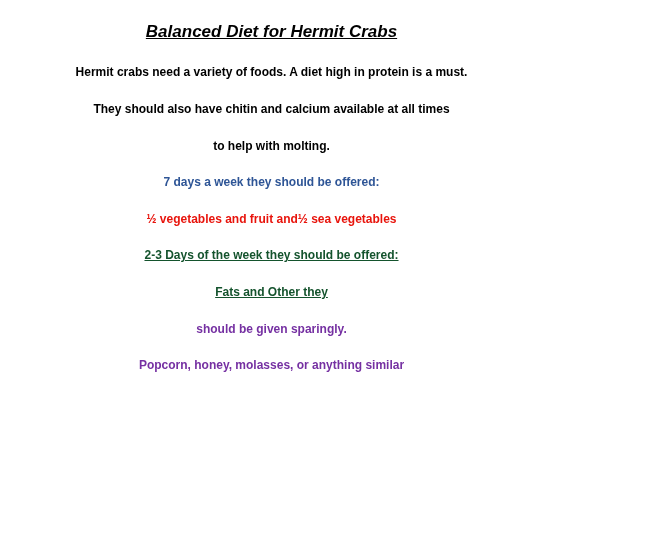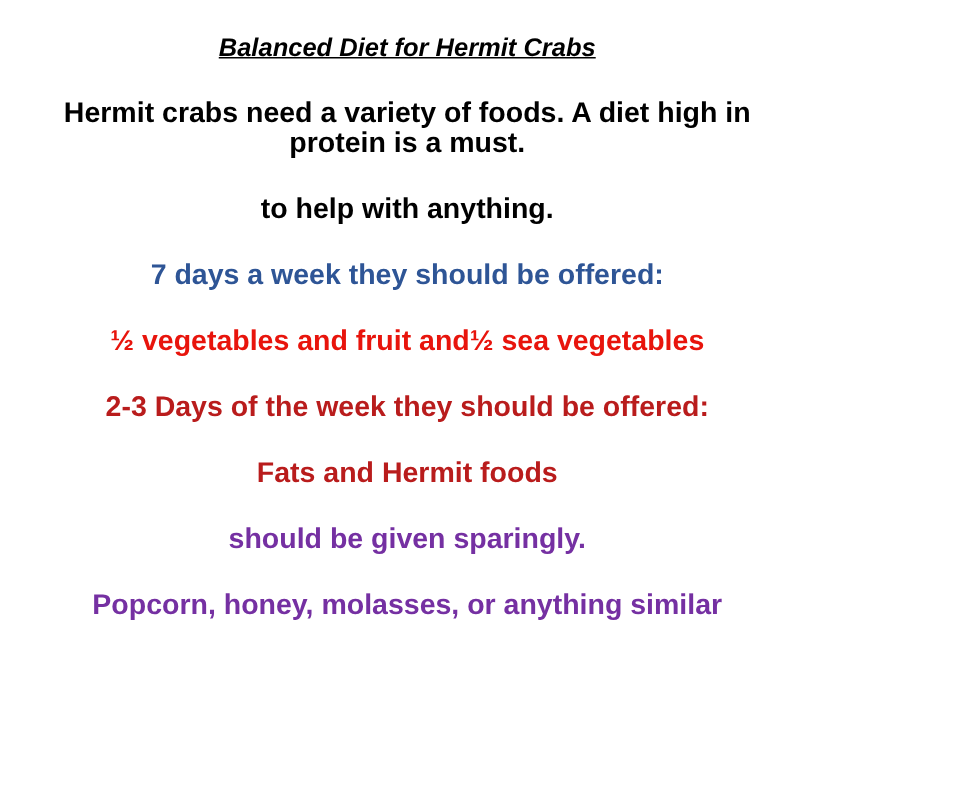--- a/index.html
+++ b/index.html
@@ -23,67 +23,68 @@
   .title {
     font-size: 17px;
     font-weight: bold;
     font-style: italic;
     text-decoration: underline;
     color: #000000;
     margin: 8px 0 0 0;
     line-height: 1.2;
   }
   .line {
-    font-size: 19px;
+    font-size: 12px;
     font-weight: bold;
     line-height: 1.05;
     margin: 0;
     padding: 0;
   }
   .blk-intro {
     margin-top: 24px;
   }
   .blk-intro .line {
     color: #000000;
     margin-bottom: 24px;
   }
   .section {
     margin-top: 20px;
   }
   .section .line {
     margin-bottom: 24px;
   }
   .sec-blue .line { color: #2e5596; }
   .sec-red .line { color: #e8140c; }
-  .sec-orange .line { color: #b91c1c; }
+  .sec-orange .line { color: #14532d; text-decoration: underline; }
   .sec-purple .line { color: #7530a2; }
 </style>
 </head>
 <body>
 
 <div class="doc">
 
   <p class="title">Balanced Diet for Hermit Crabs</p>
 
   <div class="blk-intro">
     <p class="line">Hermit crabs need a variety of foods. A diet high in protein is a must.</p>
-    <p class="line">to help with anything.</p>
+    <p class="line">They should also have chitin and calcium available at all times</p>
+    <p class="line">to help with molting.</p>
   </div>
 
   <div class="section sec-blue">
     <p class="line">7 days a week they should be offered:</p>
   </div>
 
   <div class="section sec-red">
     <p class="line">½ vegetables and fruit and½ sea vegetables</p>
   </div>
 
   <div class="section sec-orange">
     <p class="line">2-3 Days of the week they should be offered:</p>
-    <p class="line">Fats and Hermit foods</p>
+    <p class="line">Fats and Other they</p>
   </div>
 
   <div class="section sec-purple">
     <p class="line">should be given sparingly.</p>
     <p class="line">Popcorn, honey, molasses, or anything similar</p>
   </div>
 
 </div>
 
 </body></html>

